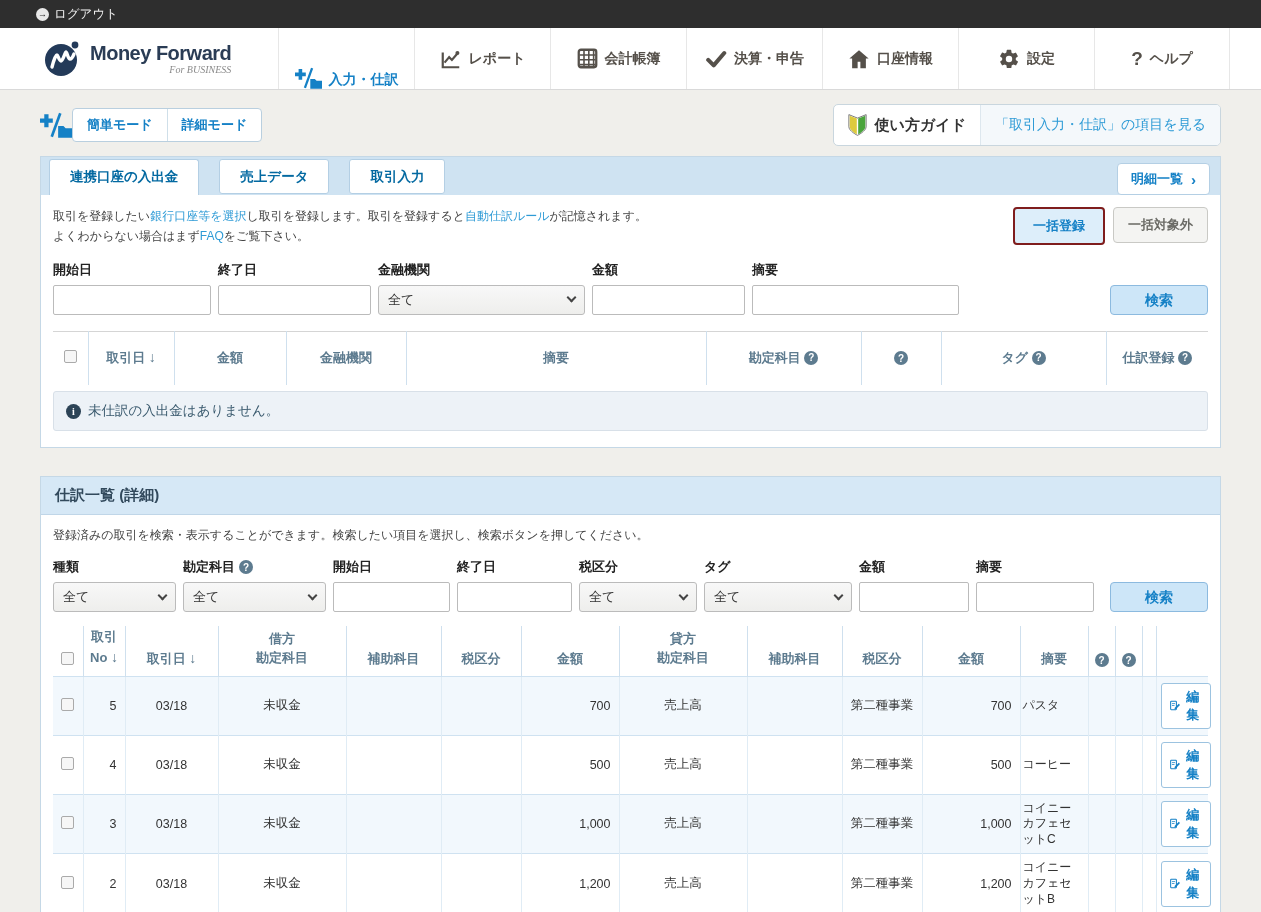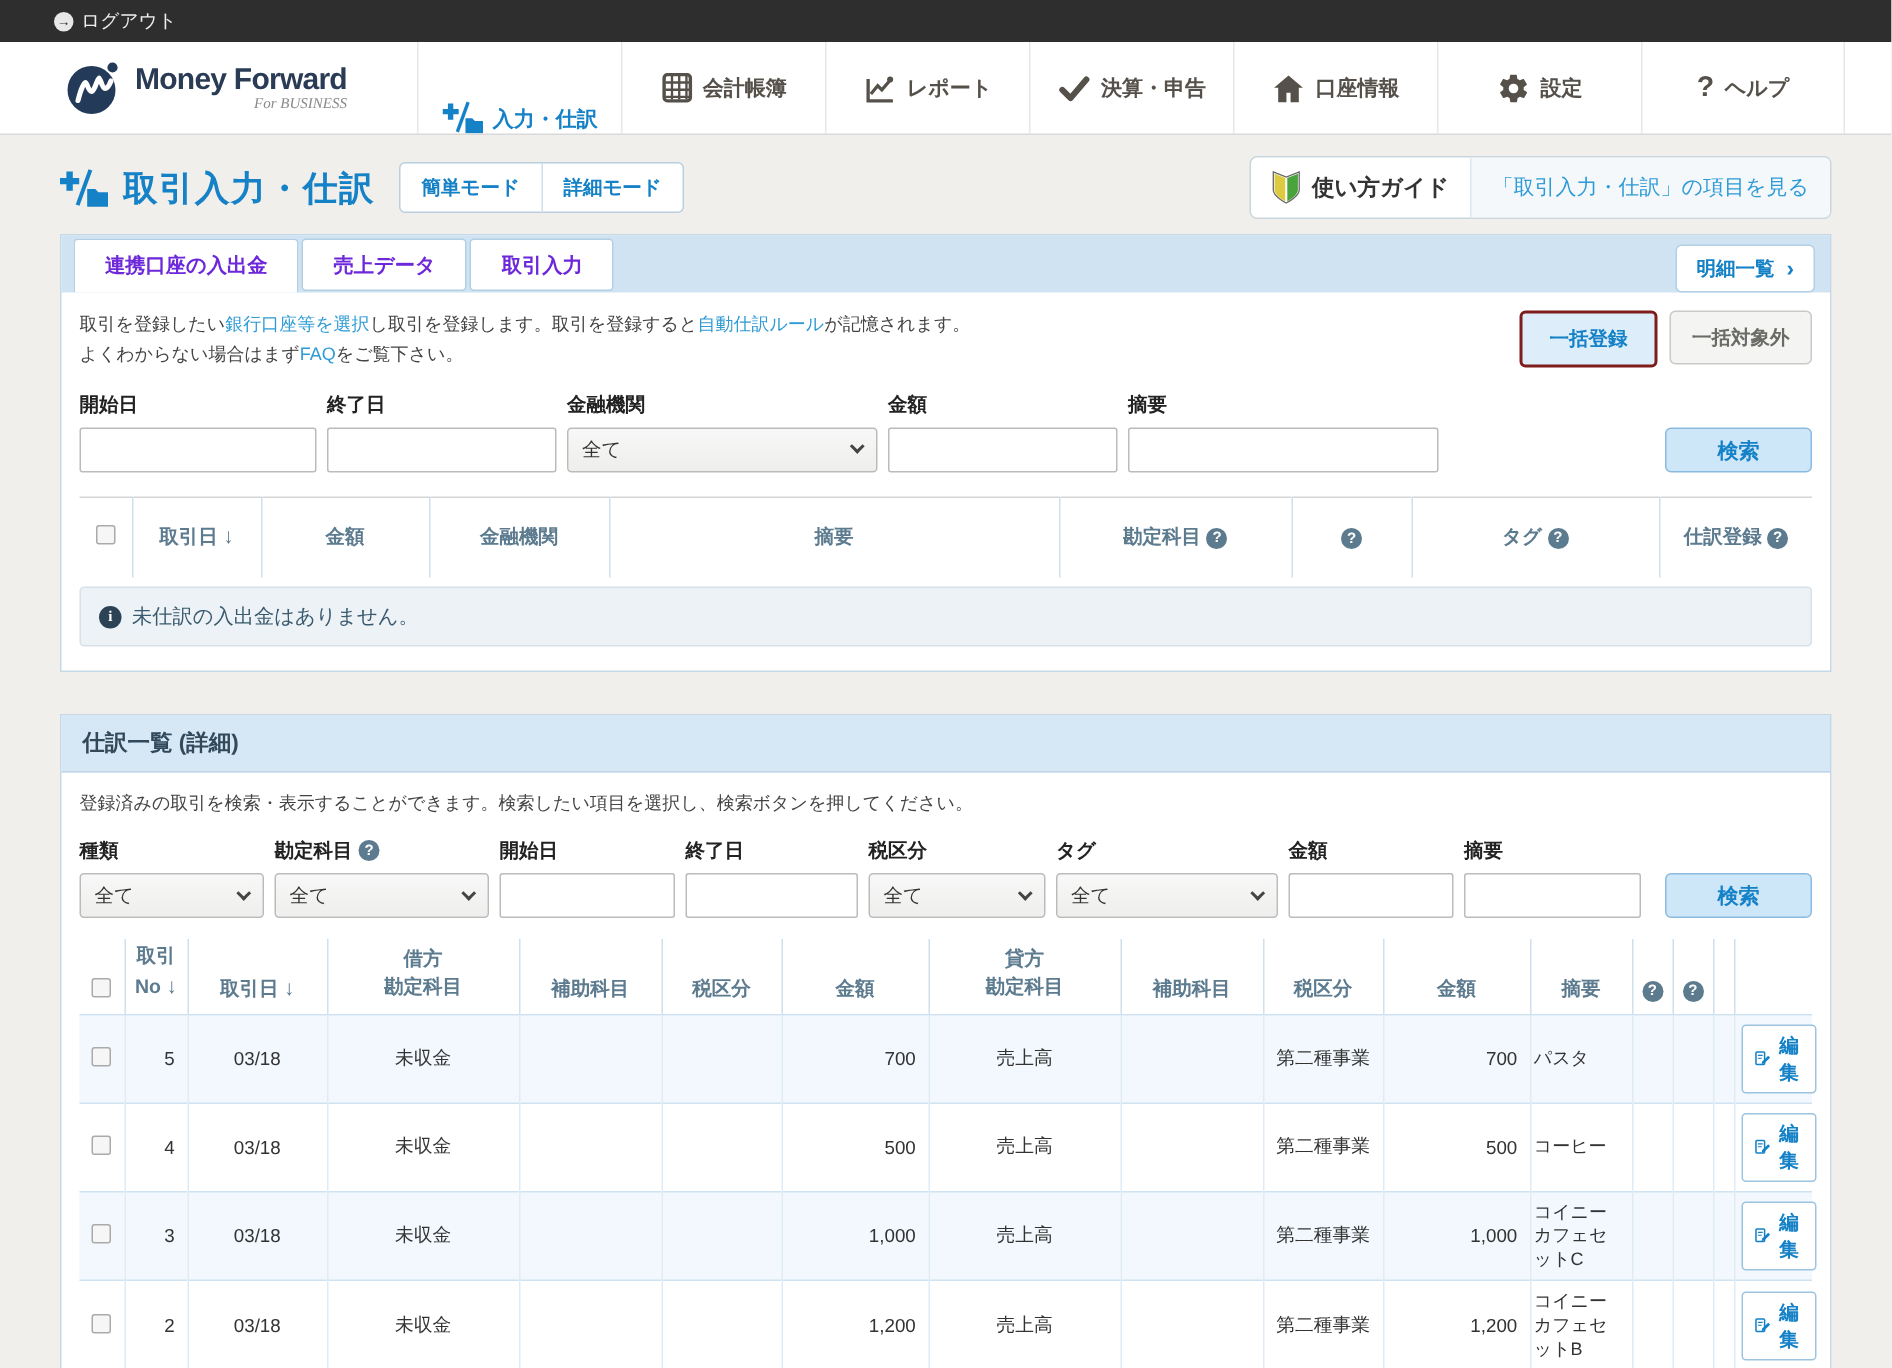--- a/index.html
+++ b/index.html
@@ -42,21 +42,21 @@
     border-radius:5px; overflow:hidden; background:#fff; }
   .guide-left { display:flex; align-items:center; gap:8px; padding:8px 14px; font-size:15px;
     font-weight:bold; color:#333; cursor:pointer; }
   .guide-right { display:flex; align-items:center; padding:8px 14px; font-size:14px;
     color:#2e9bd6; background:#f4f8fb; border-left:1px solid #dde7ee; cursor:pointer; }
 
   
   .panel { background:#fff; border:1px solid #c5d8e6; }
   .tabbar { background:#cfe3f2; display:flex; align-items:flex-end; padding:6px 8px 0 8px; height:38px; position:relative; }
   .tab { background:#fff; border:1px solid #b4cfe4; border-bottom:none; border-radius:3px 3px 0 0;
-    padding:8px 20px 9px 20px; font-size:13.5px; font-weight:bold; color:#6d28d9; margin-right:2px; cursor:pointer; }
+    padding:8px 20px 9px 20px; font-size:13.5px; font-weight:bold; color:#0369a1; margin-right:20px; cursor:pointer; }
   .tab.inactive { padding-bottom:7px; margin-bottom:1px; border-bottom:1px solid #b4cfe4; border-radius:3px; }
   .detail-list-btn { position:absolute; right:10px; top:6px; background:#fff; border:1px solid #b4cfe4;
     border-radius:4px; padding:6px 13px; font-size:13px; font-weight:bold; color:#1581c6;
     display:flex; align-items:center; gap:8px; cursor:pointer; }
   .detail-list-btn .chev-r { font-size:15px; font-weight:bold; }
 
   .sec1-body { padding:12px 12px 16px 12px; }
   .desc-row { display:flex; justify-content:space-between; }
   .desc { font-size:12px; color:#444; line-height:1.65; }
   .desc .lnk { color:#2e9bd6; cursor:pointer; }
@@ -146,34 +146,34 @@
   <div class="nav-item active">
     <svg width="27" height="22" viewBox="0 0 30 24">
       <path d="M6 2v12M0 8h12" stroke="#1581c6" stroke-width="4"></path>
       <path d="M19 1L11 23" stroke="#1581c6" stroke-width="2.5"></path>
       <path d="M17 13h5l2 2h6v9H17z" fill="#1581c6"></path>
     </svg>
     <span>入力・仕訳</span>
   </div>
 
   <div class="nav-item">
-    <svg width="21" height="21" viewBox="0 0 24 24">
-      <rect x="2" y="2" width="20" height="20" rx="2.5" fill="none" stroke="#55504a" stroke-width="2.6"></rect>
-      <path d="M8 3v18M13.5 3v18M19 3v18M3 8h18M3 13.5h18M3 19h18" stroke="#55504a" stroke-width="1.8"></path>
-    </svg>
-    <span>会計帳簿</span>
-  </div>
-
-  <div class="nav-item">
     <svg width="22" height="22" viewBox="0 0 24 24">
       <path d="M3 5v16h18" fill="none" stroke="#55504a" stroke-width="2.4"></path>
       <path d="M5 16l5-6 3 3 6-7" fill="none" stroke="#55504a" stroke-width="2.4"></path>
       <circle cx="19" cy="5.5" r="2.2" fill="#55504a"></circle>
     </svg>
     <span>レポート</span>
+  </div>
+
+  <div class="nav-item">
+    <svg width="21" height="21" viewBox="0 0 24 24">
+      <rect x="2" y="2" width="20" height="20" rx="2.5" fill="none" stroke="#55504a" stroke-width="2.6"></rect>
+      <path d="M8 3v18M13.5 3v18M19 3v18M3 8h18M3 13.5h18M3 19h18" stroke="#55504a" stroke-width="1.8"></path>
+    </svg>
+    <span>会計帳簿</span>
   </div>
 
   <div class="nav-item">
     <svg width="22" height="22" viewBox="0 0 24 24">
       <path d="M3.5 13l6 6L21 5.5" fill="none" stroke="#55504a" stroke-width="4.4" stroke-linecap="round" stroke-linejoin="round"></path>
     </svg>
     <span>決算・申告</span>
   </div>
 
   <div class="nav-item">
@@ -196,21 +196,20 @@
   </div>
 </div>
 
 <div class="container">
   <div class="title-row">
     <svg width="32" height="26" viewBox="0 0 30 24">
       <path d="M6 2v12M0 8h12" stroke="#1581c6" stroke-width="4"></path>
       <path d="M19 1L11 23" stroke="#1581c6" stroke-width="2.5"></path>
       <path d="M17 13h5l2 2h6v9H17z" fill="#1581c6"></path>
     </svg>
-    <h1 class="page-title">取引入力・仕訳</h1>
     <div class="mode-group">
       <div class="mode-btn">簡単モード</div>
       <div class="mode-btn">詳細モード</div>
     </div>
     <div class="guide-box">
       <div class="guide-left">
         <svg width="19" height="24" viewBox="0 0 22 26">
           <path d="M1 1l10 4 10-4v14c0 5-10 10-10 10S1 20 1 15z" fill="#fff" stroke="#666" stroke-width="1"></path>
           <path d="M2 2.3l8.2 3.3v18.2C7 22 2 18.5 2 15z" fill="#ddca3e"></path>
           <path d="M20 2.3l-8.2 3.3v18.2C15 22 20 18.5 20 15z" fill="#4aa43c"></path>

